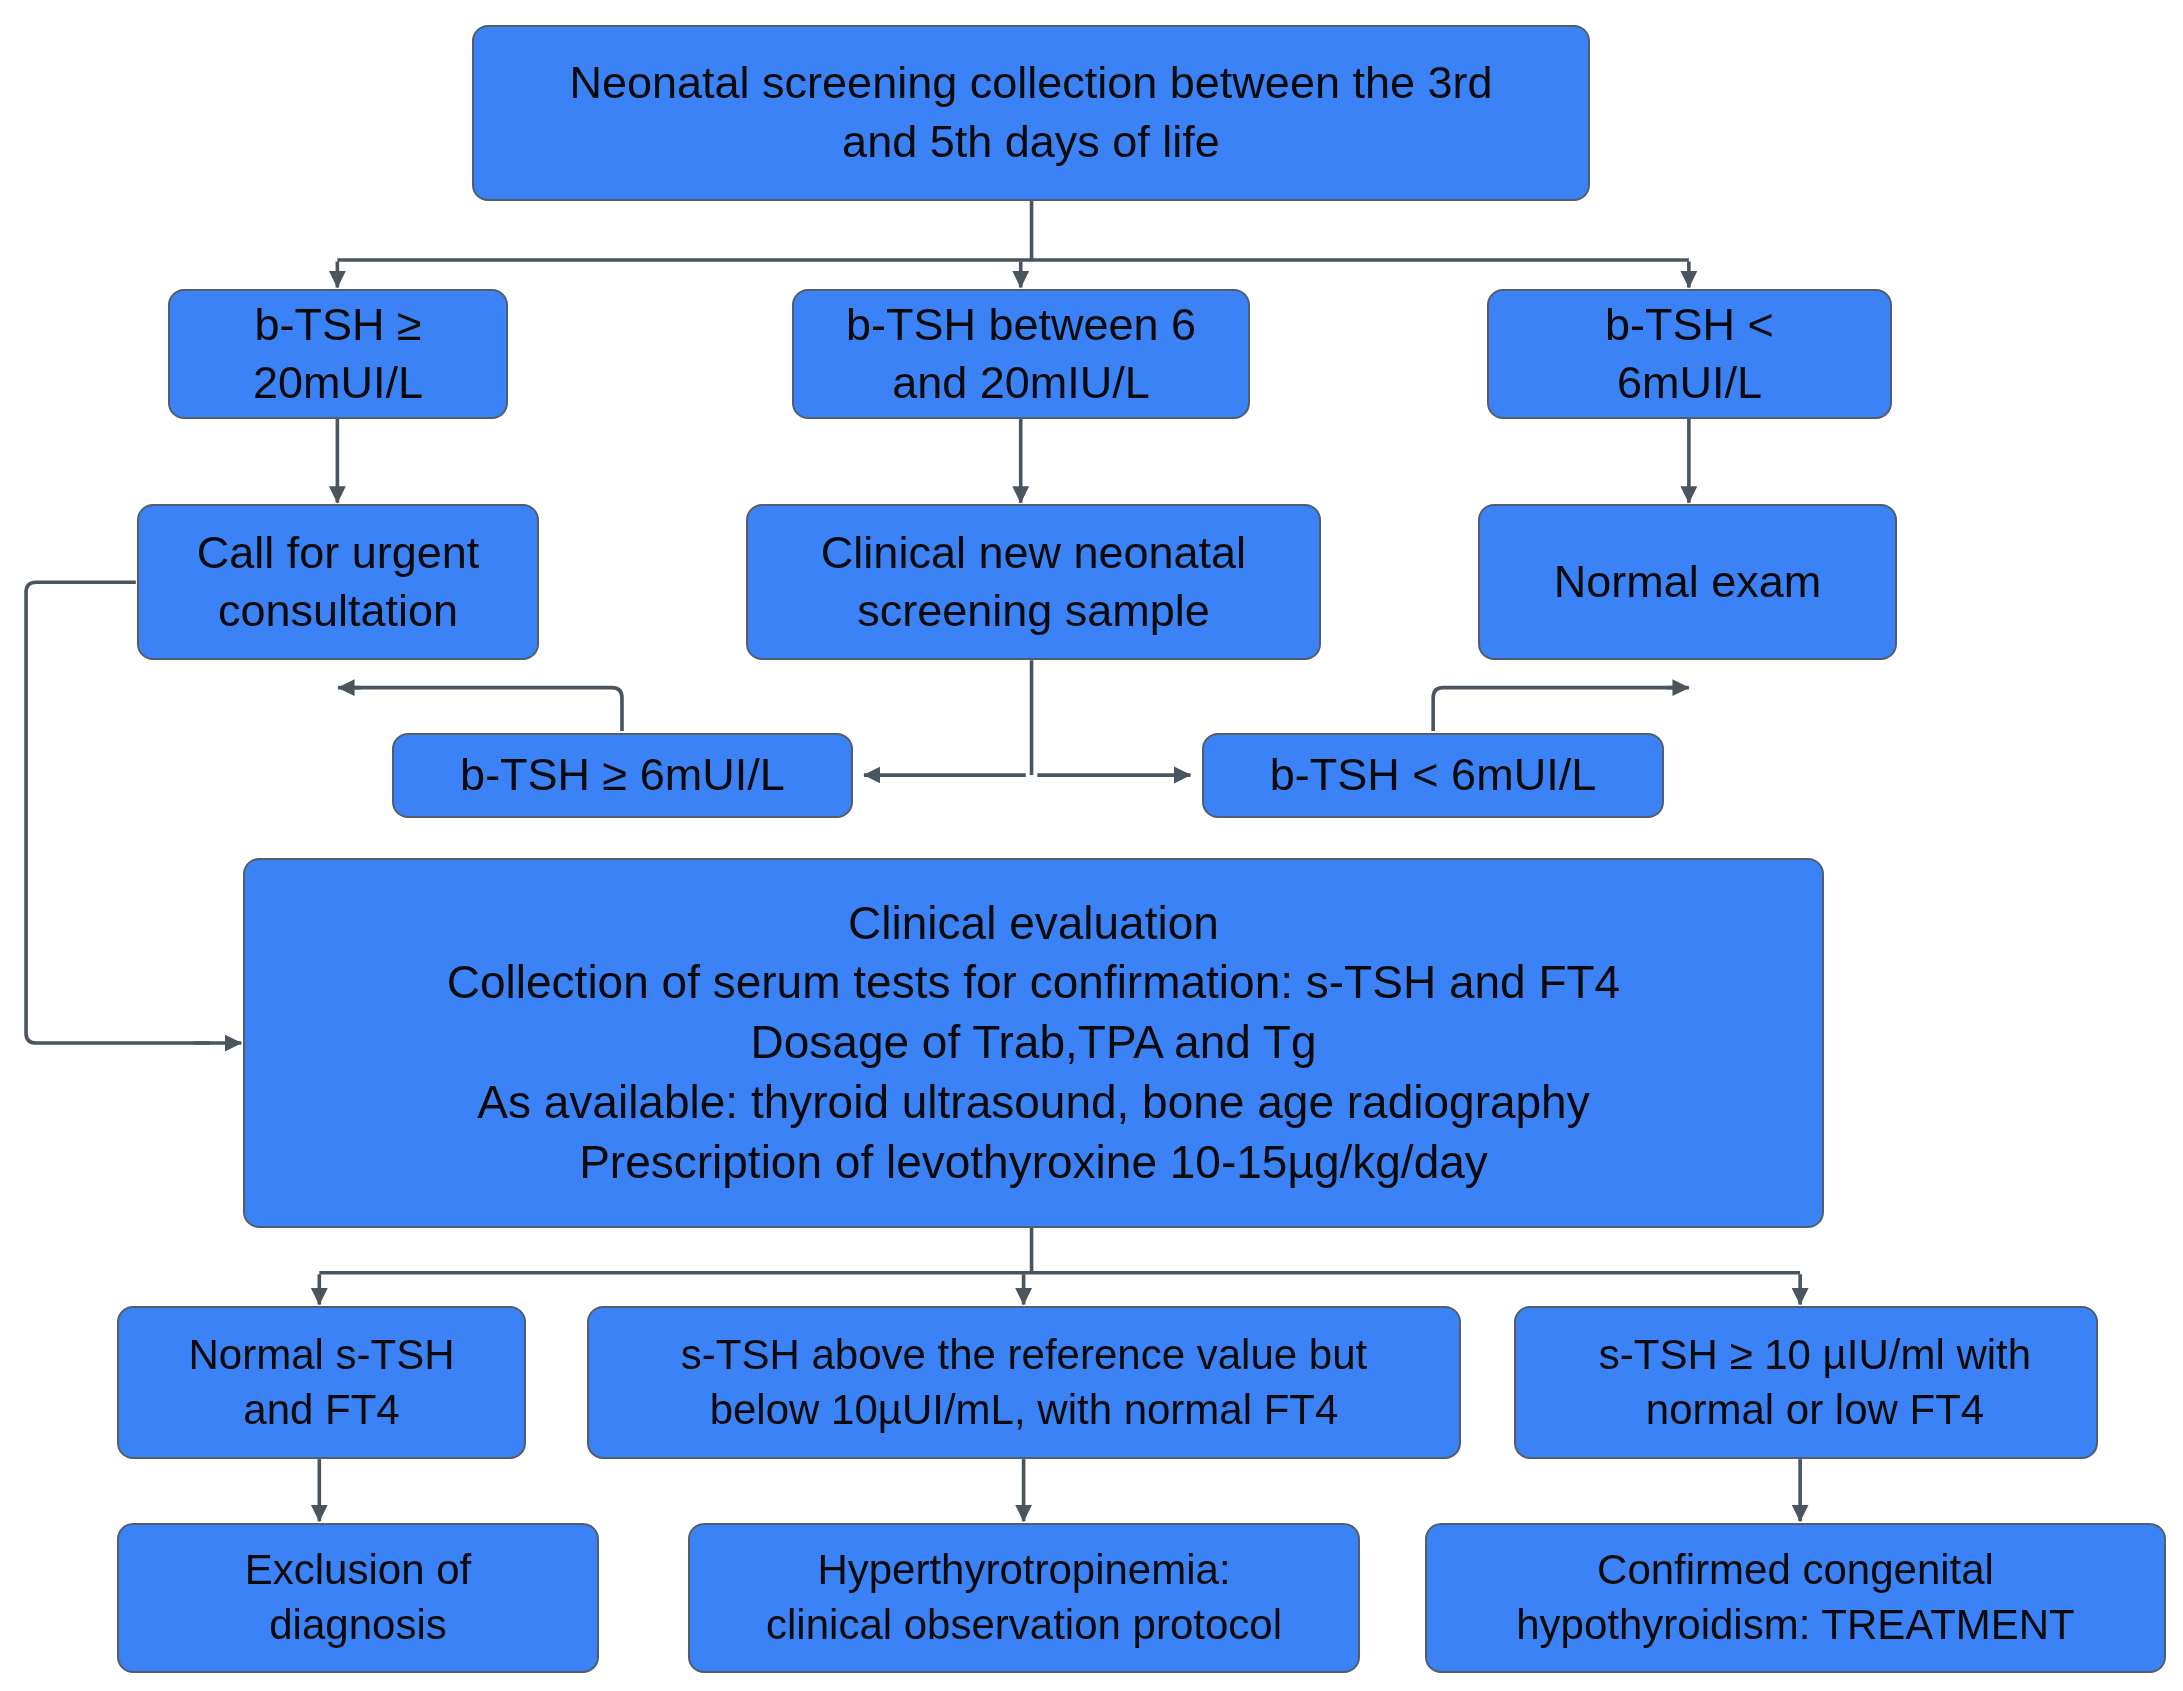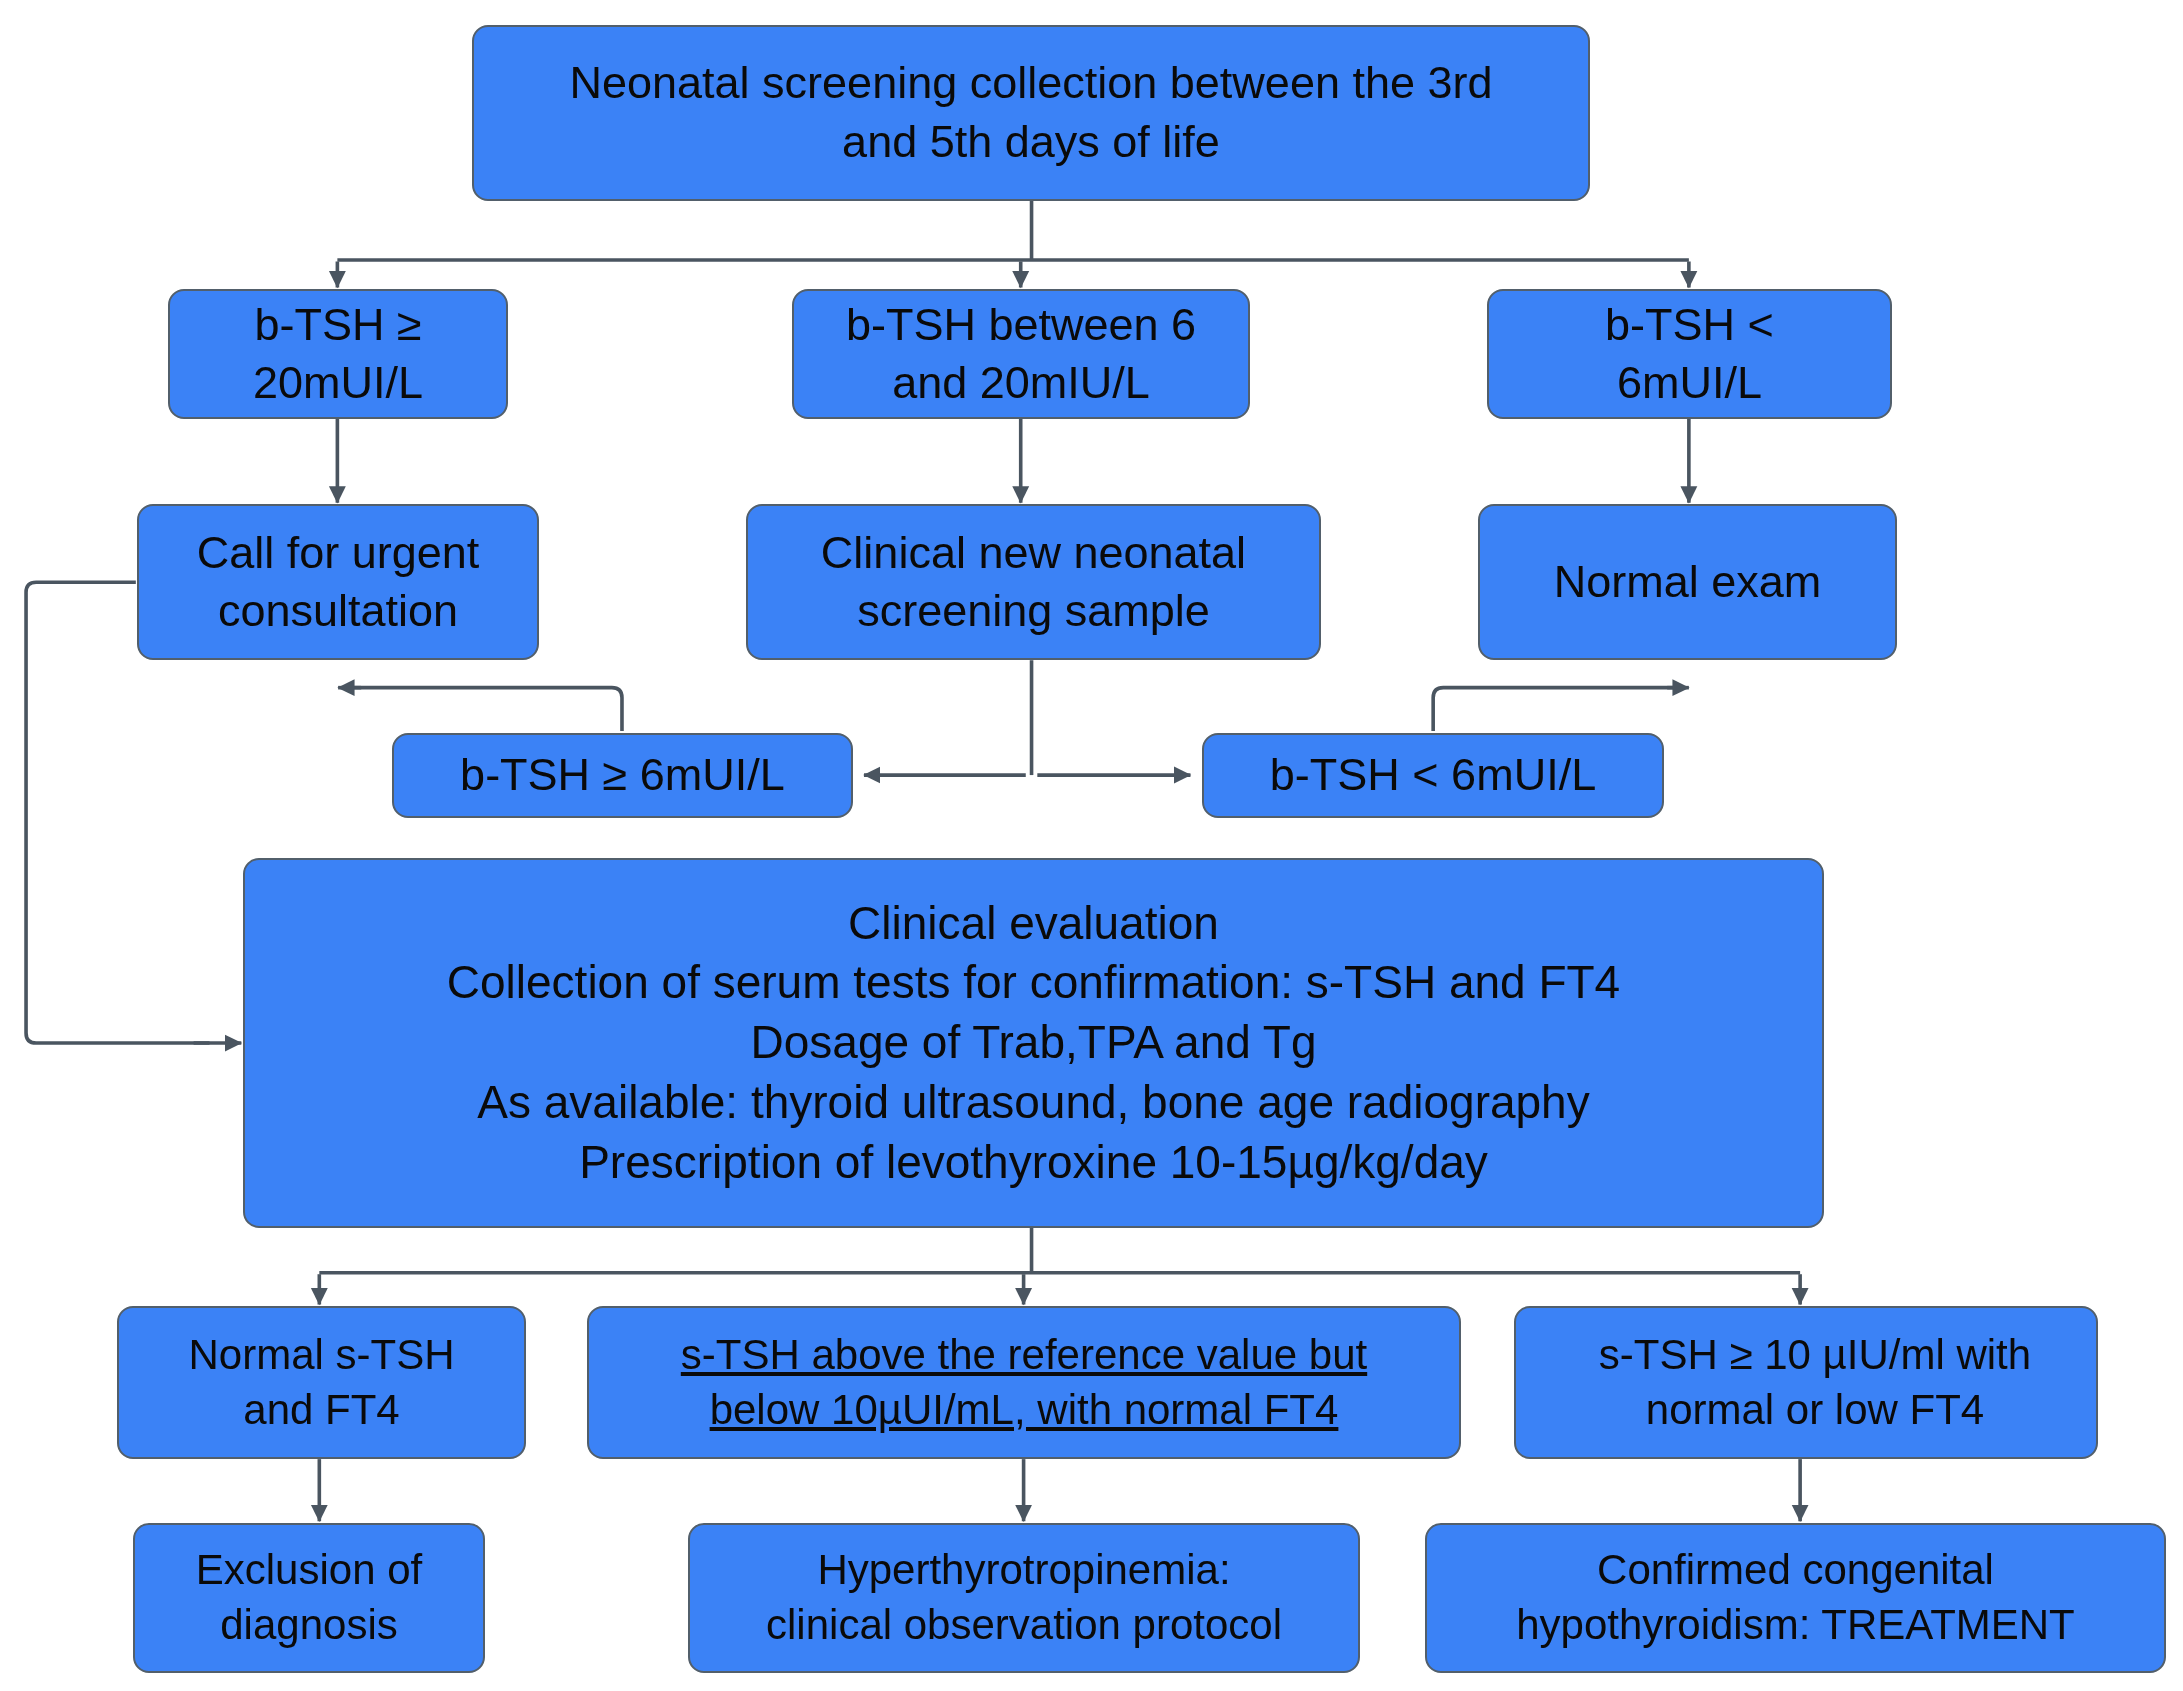--- a/index.html
+++ b/index.html
@@ -54,24 +54,24 @@
   #n-urgent       { left: 137px;  top: 504px;  width: 402px;  height: 156px; font-size: 45px; }
   #n-newsample    { left: 746px; top: 504px;  width: 575px;  height: 156px; font-size: 45px; }
   #n-normalexam   { left: 1478px; top: 504px;  width: 419px;  height: 156px; font-size: 45px; }
 
   #n-ge6          { left: 392px;  top: 733px; width: 461px;  height: 85px; font-size: 45px; }
   #n-lt6          { left: 1202px; top: 733px; width: 462px;  height: 85px; font-size: 45px; }
 
   #n-clinical     { left: 243px;  top: 858px; width: 1581px; height: 370px; font-size: 46px; }
 
   #n-out-normal   { left: 117px;  top: 1306px; width: 409px;  height: 153px; font-size: 42px; }
-  #n-out-above    { left: 587px;  top: 1306px; width: 874px; height: 153px; font-size: 42px; text-decoration: underline; }
+  #n-out-above    { left: 587px;  top: 1306px; width: 874px; height: 153px; font-size: 42px; }
   #n-out-high     { left: 1514px; top: 1306px; width: 584px;  height: 153px; font-size: 42px; padding-left: 28px; }
 
-  #n-exclusion    { left: 117px;  top: 1523px; width: 352px;  height: 150px; font-size: 42px; margin-left: 16px; }
+  #n-exclusion    { left: 117px;  top: 1523px; width: 482px;  height: 150px; font-size: 42px; }
   #n-hyper        { left: 688px;  top: 1523px; width: 672px;  height: 150px; font-size: 42px; }
   #n-confirmed    { left: 1425px; top: 1523px; width: 741px; height: 150px; font-size: 42px; }
 </style>
 </head>
 <body>
 
 <div id="canvas">
 
   <svg id="wires" viewBox="0 0 3022 2341" width="2183" height="1691" xmlns="http://www.w3.org/2000/svg">
     <defs>

